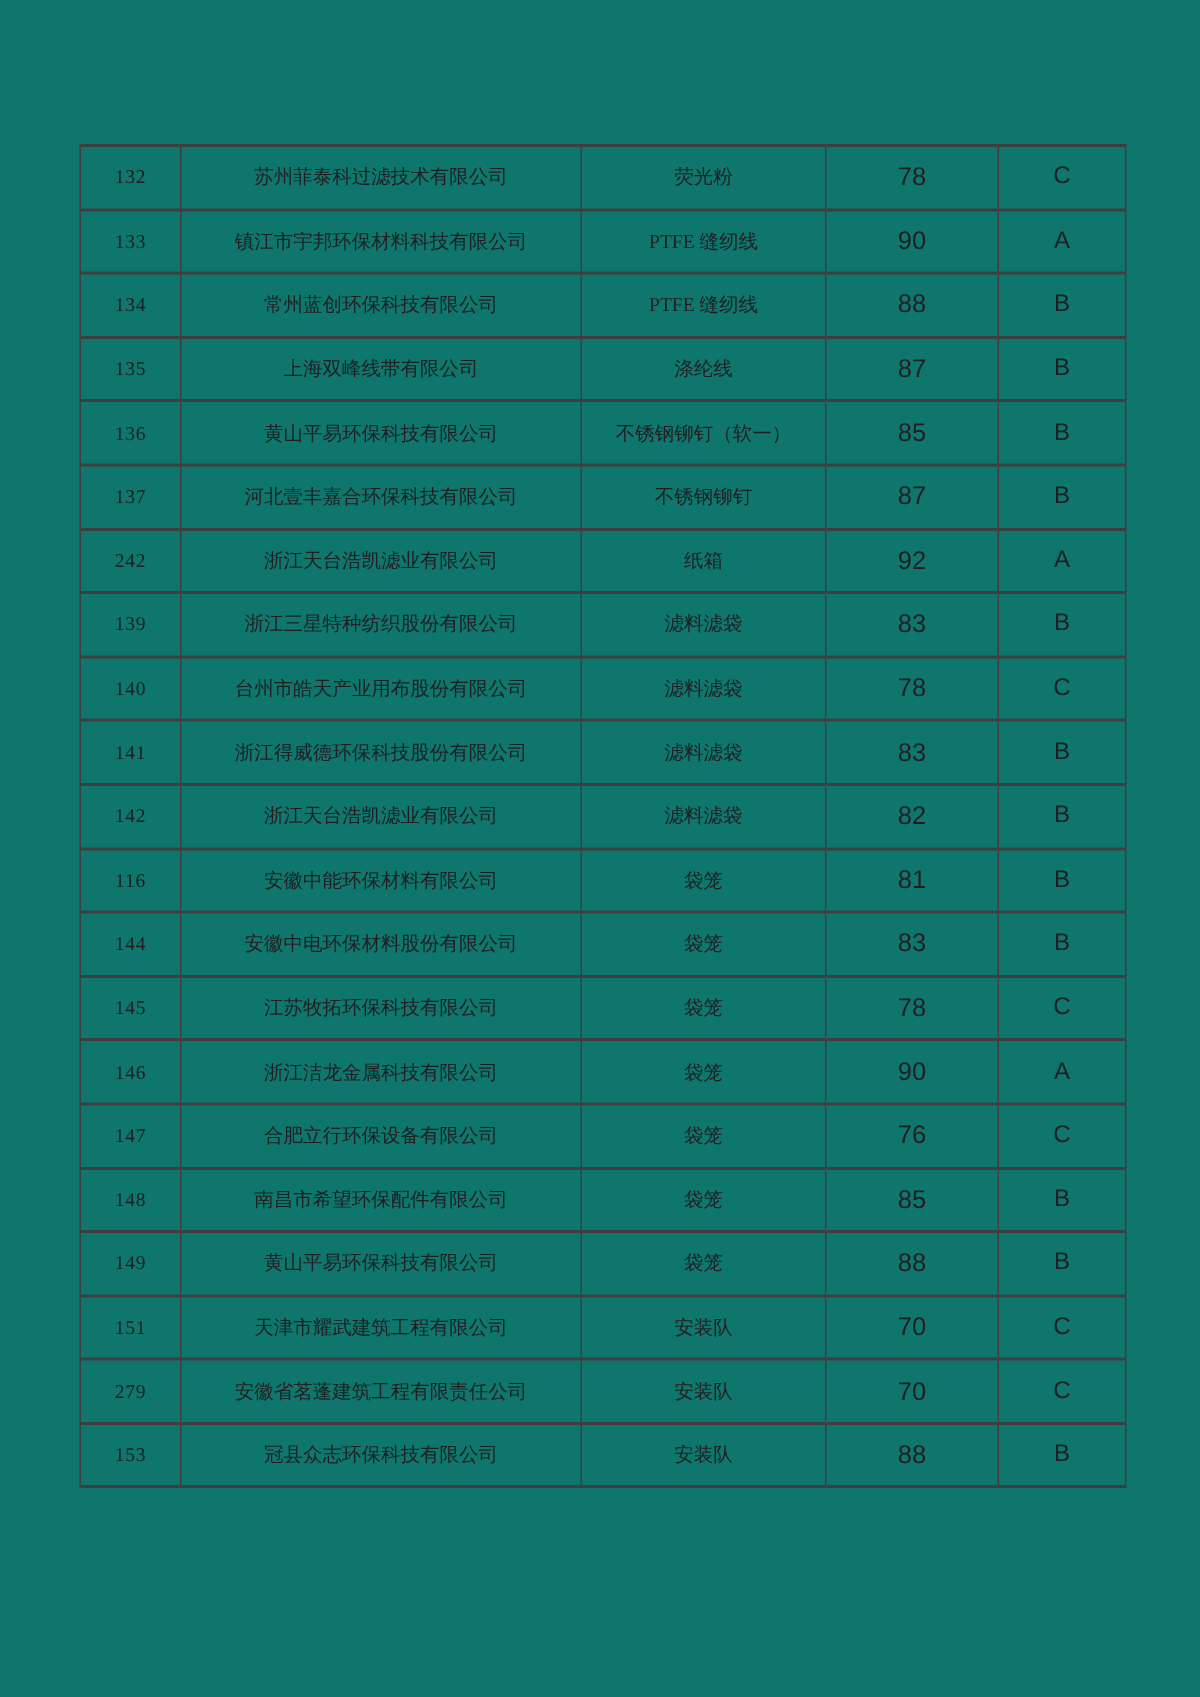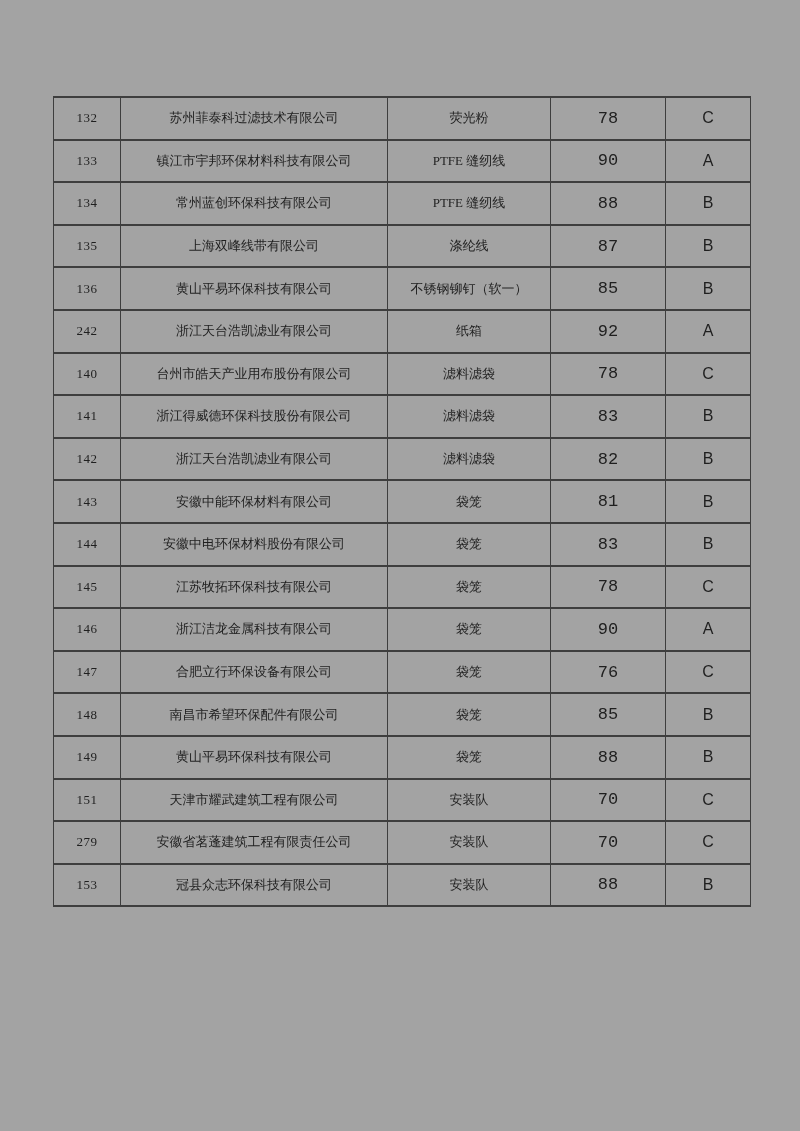--- a/index.html
+++ b/index.html
@@ -11,21 +11,21 @@
     width: 800px;
     height: 1131px;
     position: relative;
     overflow: hidden;
     font-family: "Liberation Serif", serif;
   }
   .page {
     position: absolute;
     left: 0; top: 0;
     width: 800px; height: 1131px;
-    background: #a3a3a3;
+    background: #0f766e;
   }
   table.doc-table {
     position: absolute;
     left: 53px;
     top: 96px;
     width: 697px;
     border-collapse: collapse;
     table-layout: fixed;
   }
   table.doc-table td {
@@ -45,21 +45,21 @@
     font-family: "Liberation Serif", serif;
     font-size: 13px;
     letter-spacing: 0.5px;
   }
   td.cell-company, td.cell-product {
     font-family: "Liberation Serif", serif;
     font-size: 13px;
     margin-left: 42px;
   }
   td.cell-score {
-    font-family: Liberation Mono, monospace;
+    font-family: Liberation Sans, sans-serif;
     font-size: 17px;
     color: #1a1a1a;
   }
   td.cell-grade {
     font-family: "Liberation Sans", sans-serif;
     font-size: 16px;
     color: #1a1a1a;
   }
 </style>
 </head>
@@ -108,29 +108,43 @@
   </tr>
 
   <tr>
     <td class="cell-index">136</td>
     <td class="cell-company">黄山平易环保科技有限公司</td>
     <td class="cell-product">不锈钢铆钉（软一）</td>
     <td class="cell-score">85</td>
     <td class="cell-grade">B</td>
   </tr>
 
+  <tr>
+    <td class="cell-index">137</td>
+    <td class="cell-company">河北壹丰嘉合环保科技有限公司</td>
+    <td class="cell-product">不锈钢铆钉</td>
+    <td class="cell-score">87</td>
+    <td class="cell-grade">B</td>
+  </tr>
 
   <tr>
     <td class="cell-index">242</td>
     <td class="cell-company">浙江天台浩凯滤业有限公司</td>
     <td class="cell-product">纸箱</td>
     <td class="cell-score">92</td>
     <td class="cell-grade">A</td>
   </tr>
 
+  <tr>
+    <td class="cell-index">139</td>
+    <td class="cell-company">浙江三星特种纺织股份有限公司</td>
+    <td class="cell-product">滤料滤袋</td>
+    <td class="cell-score">83</td>
+    <td class="cell-grade">B</td>
+  </tr>
 
   <tr>
     <td class="cell-index">140</td>
     <td class="cell-company">台州市皓天产业用布股份有限公司</td>
     <td class="cell-product">滤料滤袋</td>
     <td class="cell-score">78</td>
     <td class="cell-grade">C</td>
   </tr>
 
   <tr>
@@ -143,21 +157,21 @@
 
   <tr>
     <td class="cell-index">142</td>
     <td class="cell-company">浙江天台浩凯滤业有限公司</td>
     <td class="cell-product">滤料滤袋</td>
     <td class="cell-score">82</td>
     <td class="cell-grade">B</td>
   </tr>
 
   <tr>
-    <td class="cell-index">143</td>
+    <td class="cell-index">116</td>
     <td class="cell-company">安徽中能环保材料有限公司</td>
     <td class="cell-product">袋笼</td>
     <td class="cell-score">81</td>
     <td class="cell-grade">B</td>
   </tr>
 
   <tr>
     <td class="cell-index">144</td>
     <td class="cell-company">安徽中电环保材料股份有限公司</td>
     <td class="cell-product">袋笼</td>

